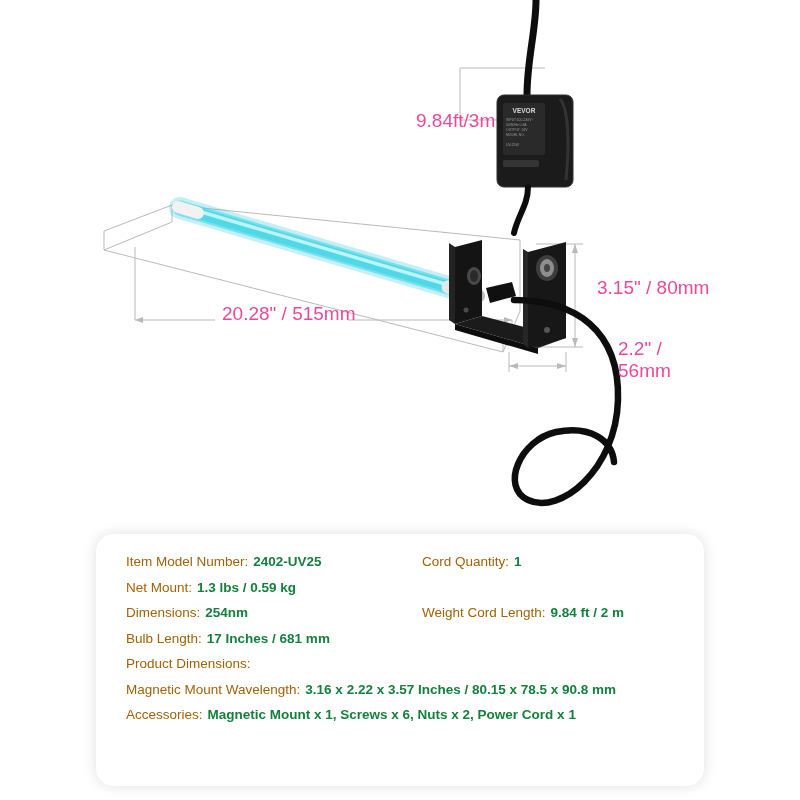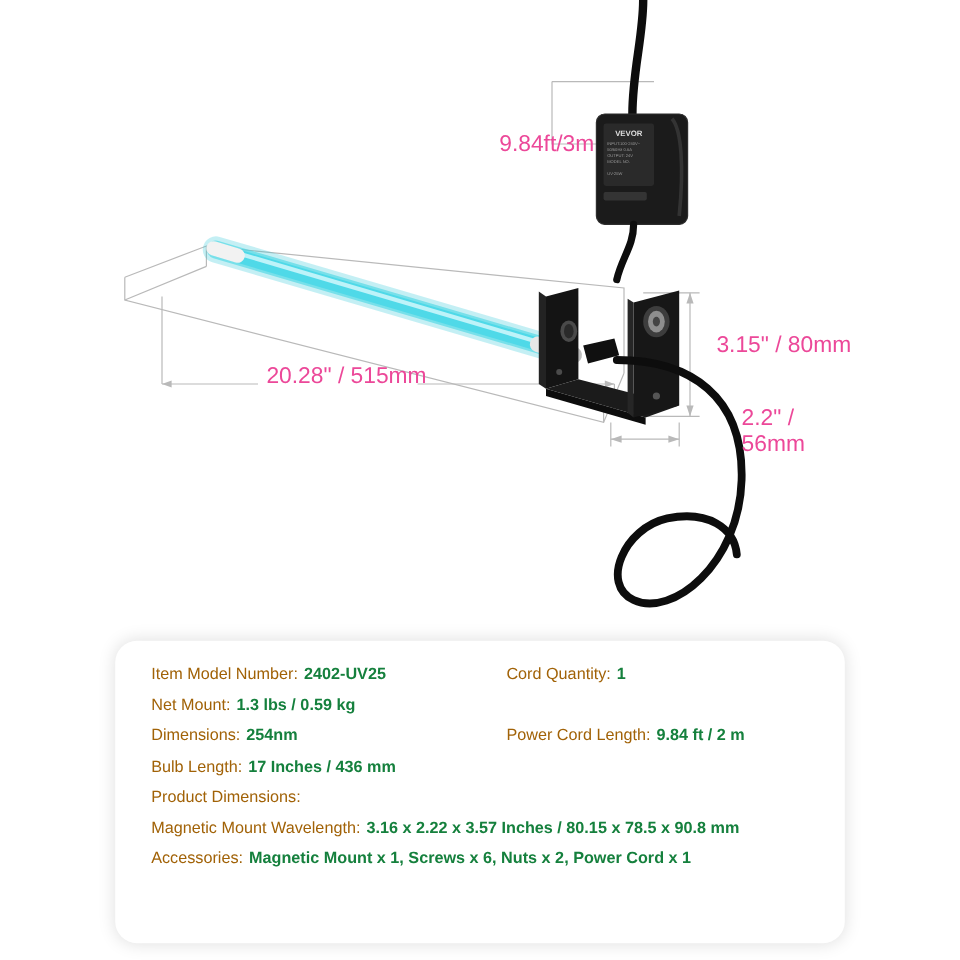--- a/index.html
+++ b/index.html
@@ -227,29 +227,29 @@
         <span class="spec-value">1.3 lbs / 0.59 kg</span>
       </div>
     </div>
 
     <div class="spec-row">
       <div class="spec-col left">
         <span class="spec-label">Dimensions:</span>
         <span class="spec-value">254nm</span>
       </div>
       <div class="spec-col right">
-        <span class="spec-label">Power Cord Length:</span>
+        <span class="spec-label">Weight Cord Length:</span>
         <span class="spec-value">9.84 ft / 2 m</span>
       </div>
     </div>
 
     <div class="spec-row">
       <div class="spec-full">
         <span class="spec-label">Bulb Length:</span>
-        <span class="spec-value">17 Inches / 436 mm</span>
+        <span class="spec-value">17 Inches / 681 mm</span>
       </div>
     </div>
 
     <div class="spec-row">
       <div class="spec-full">
         <span class="spec-label">Product Dimensions:</span>
       </div>
     </div>
 
     <div class="spec-row">

